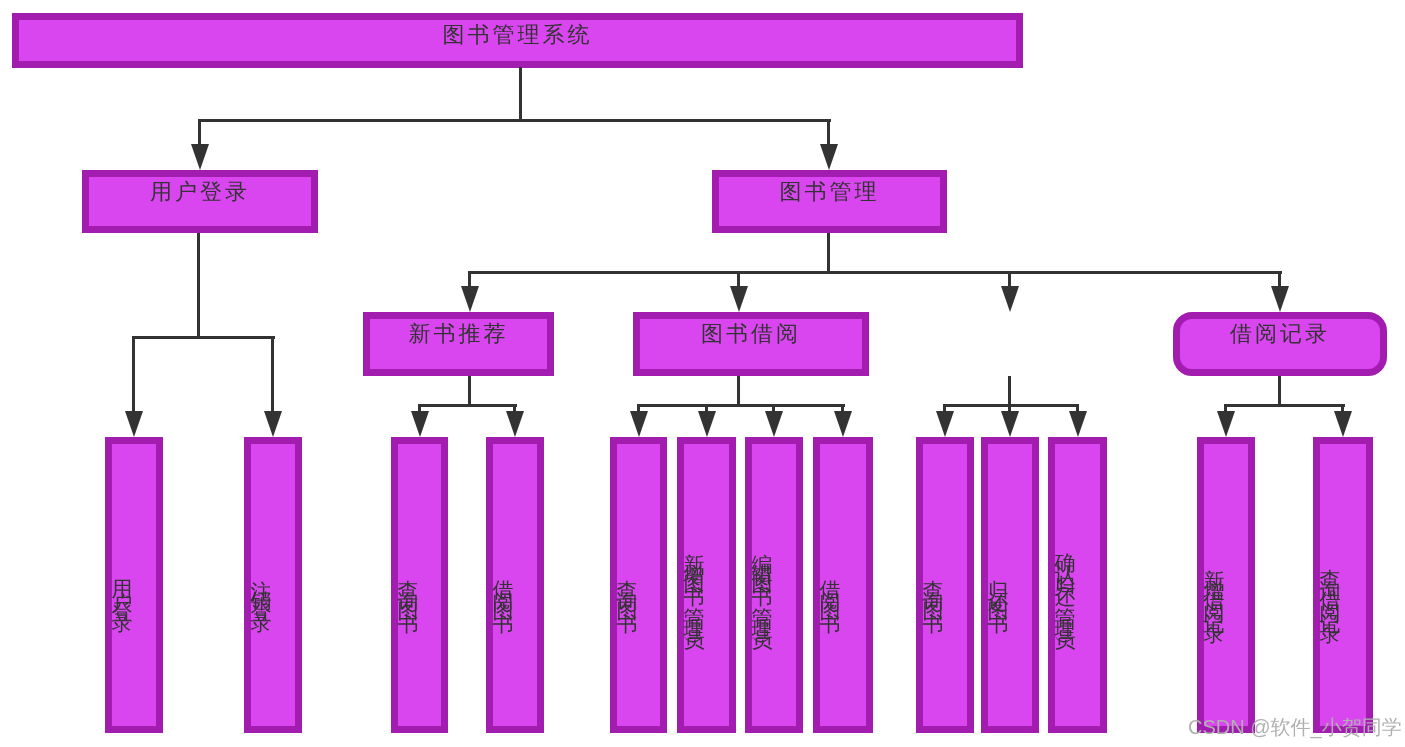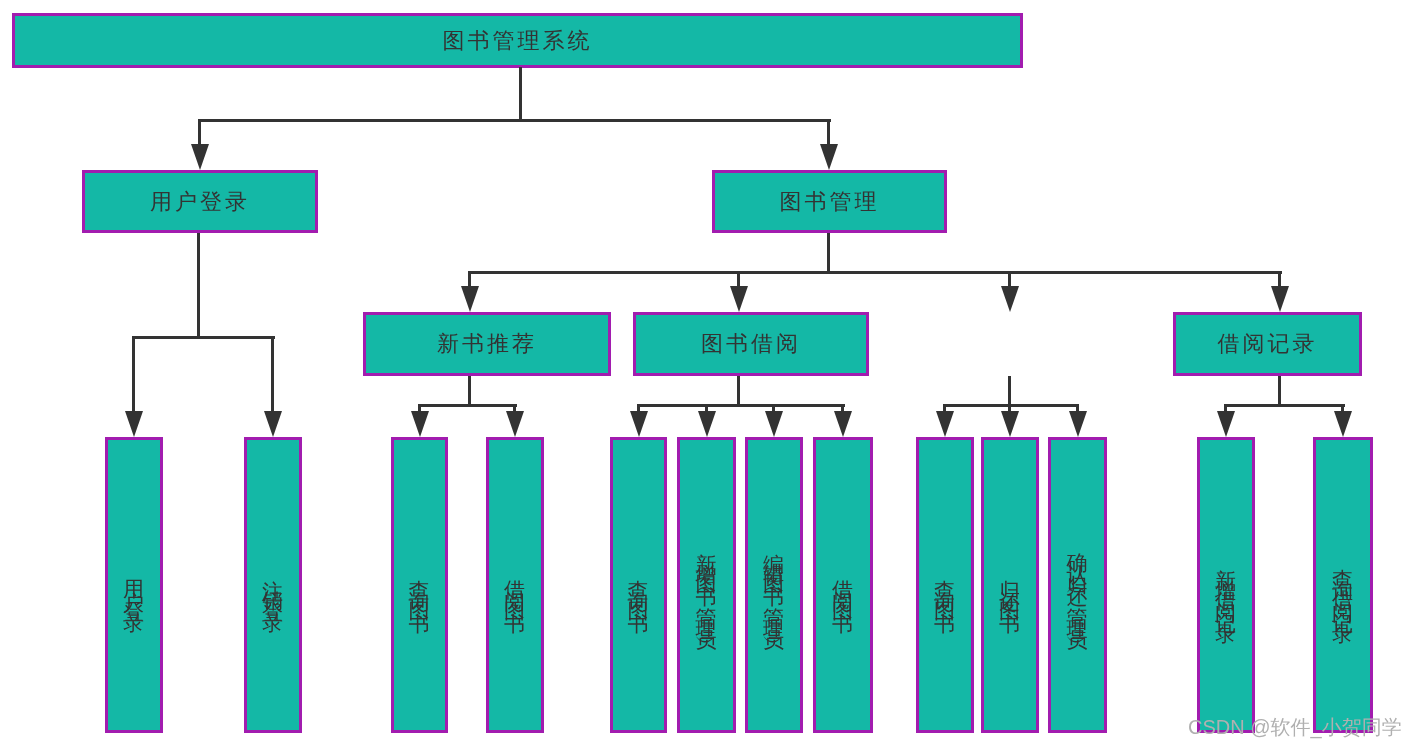--- a/index.html
+++ b/index.html
@@ -8,25 +8,25 @@
     position: relative;
     width: 1405px;
     height: 747px;
     background: #ffffff;
     font-family: "Liberation Sans", "DejaVu Sans", sans-serif;
     overflow: hidden;
   }
   .box {
     position: absolute;
     box-sizing: border-box;
-    border: 3px solid #a21caf;
-    background: #14b8a6;
+    border: 7px solid #a21caf;
+    background: #d946ef;
     color: #333333;
     display: flex;
-    align-items: center;
+    align-items: flex-start;
     justify-content: center;
     text-align: center;
   }
   .hbox { font-size: 22px; letter-spacing: 3px; }
   .vbox {
     writing-mode: vertical-lr;
     font-size: 21px;
     letter-spacing: 11px;
     line-height: 1;
   }
@@ -82,27 +82,27 @@
   <div class="line" style="left:468px; top:271px; width:814px; height:3px;"></div>
   <div class="line" style="left:468px; top:274px; width:3px; height:14px;"></div>
   <div class="line" style="left:737px; top:274px; width:3px; height:14px;"></div>
   <div class="line" style="left:1008px; top:274px; width:3px; height:14px;"></div>
   <div class="line" style="left:1278px; top:274px; width:3px; height:14px;"></div>
   <div class="arrow" style="left:461px; top:286px;"></div>
   <div class="arrow" style="left:730px; top:286px;"></div>
   <div class="arrow" style="left:1001px; top:286px;"></div>
   <div class="arrow" style="left:1271px; top:286px;"></div>
 
-  <div class="box hbox" style="left:363px; top:312px; width:248px; height:64px;">
+  <div class="box hbox" style="left:363px; top:312px; width:191px; height:64px;">
     <span>新书推荐</span>
   </div>
   <div class="box hbox" style="left:633px; top:312px; width:236px; height:64px;">
     <span>图书借阅</span>
   </div>
-  <div class="box hbox" style="left:1173px; top:312px; width:189px; height:64px;">
+  <div class="box hbox" style="left:1173px; top:312px; width:214px; height:64px;border-radius:19px;">
     <span>借阅记录</span>
   </div>
 
   <div class="line" style="left:468px; top:376px; width:3px; height:31px;"></div>
   <div class="line" style="left:418px; top:404px; width:99px; height:3px;"></div>
   <div class="line" style="left:418px; top:407px; width:3px; height:6px;"></div>
   <div class="line" style="left:513px; top:407px; width:3px; height:6px;"></div>
   <div class="arrow" style="left:411px; top:411px;"></div>
   <div class="arrow" style="left:506px; top:411px;"></div>
 

